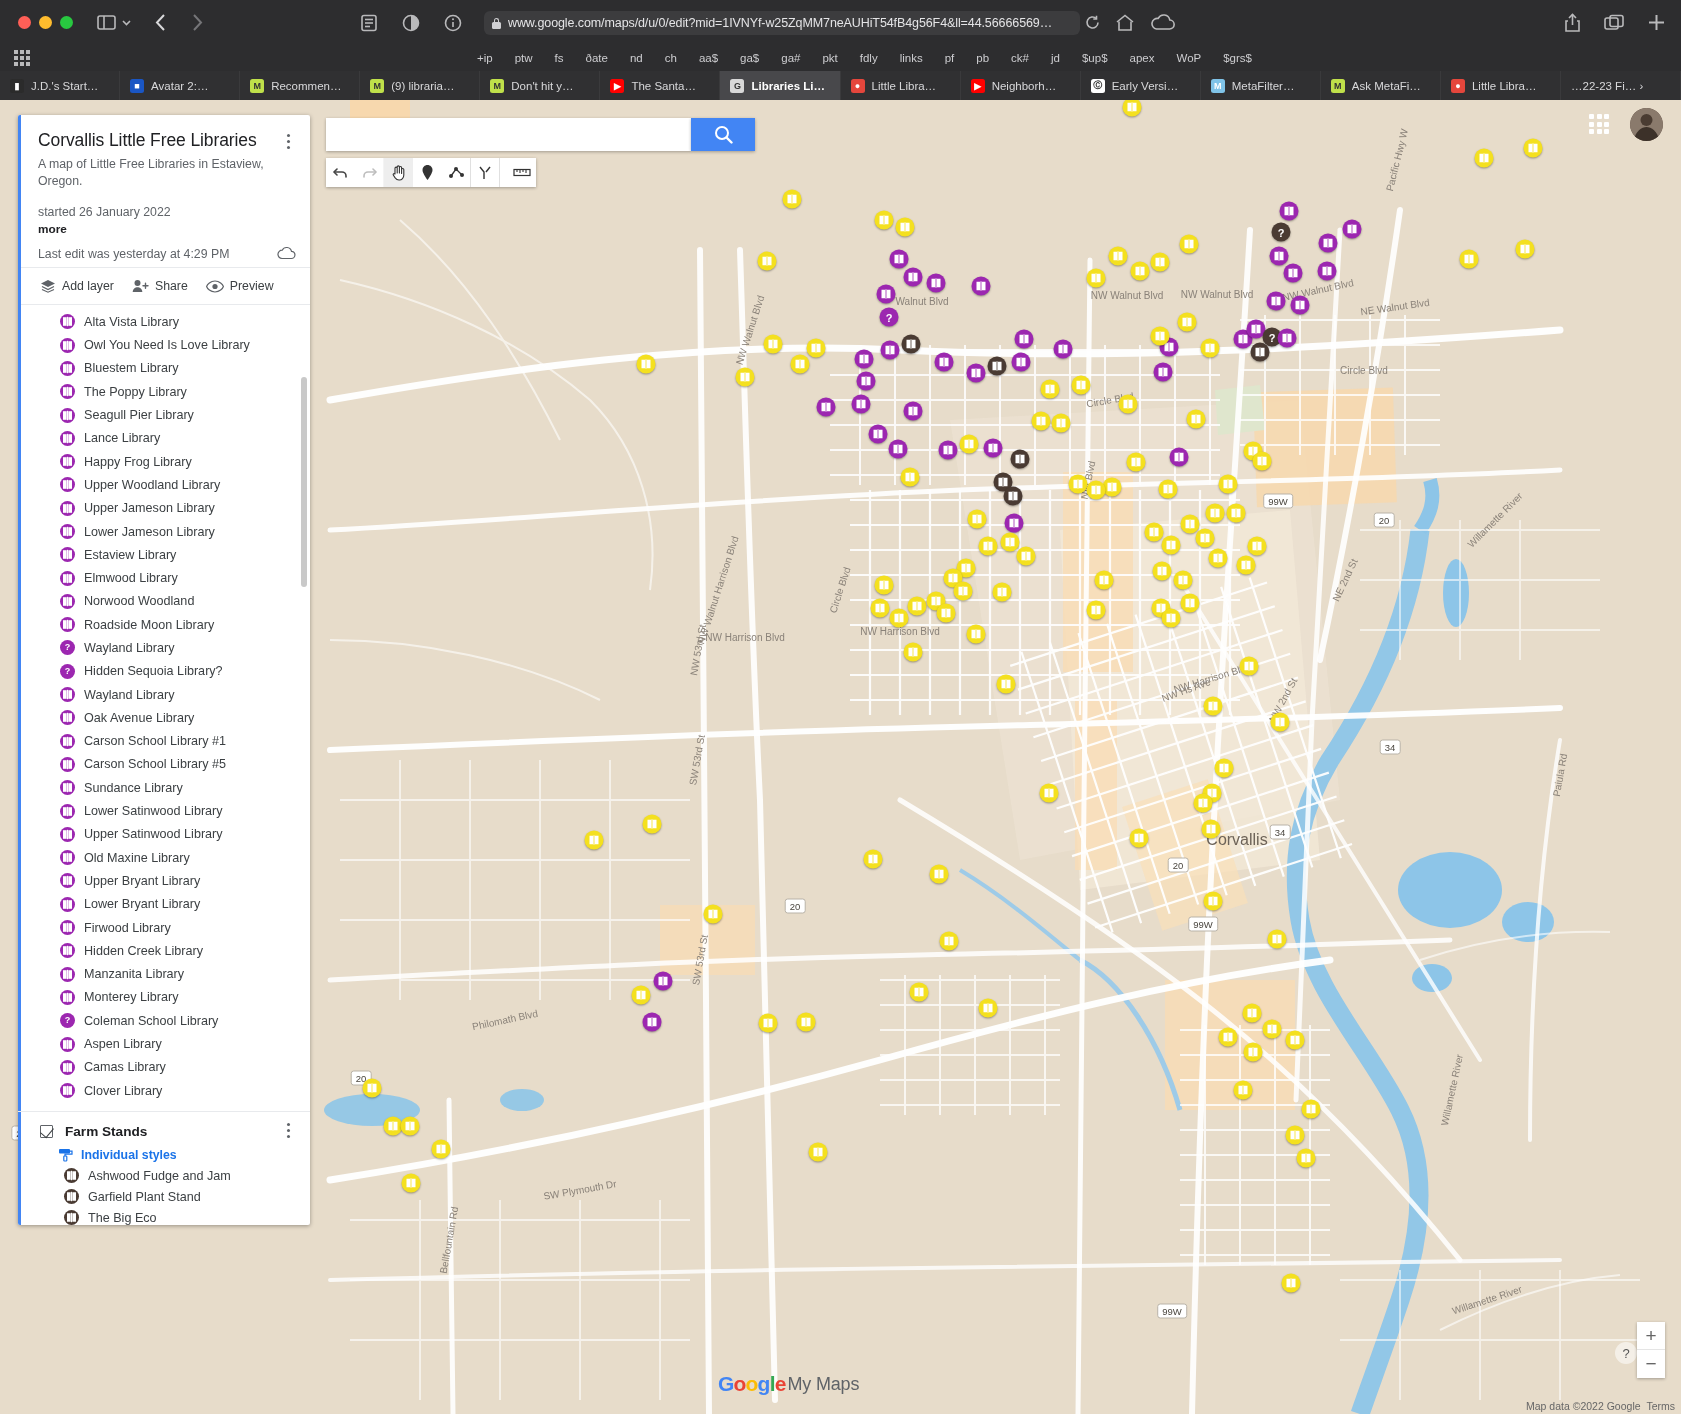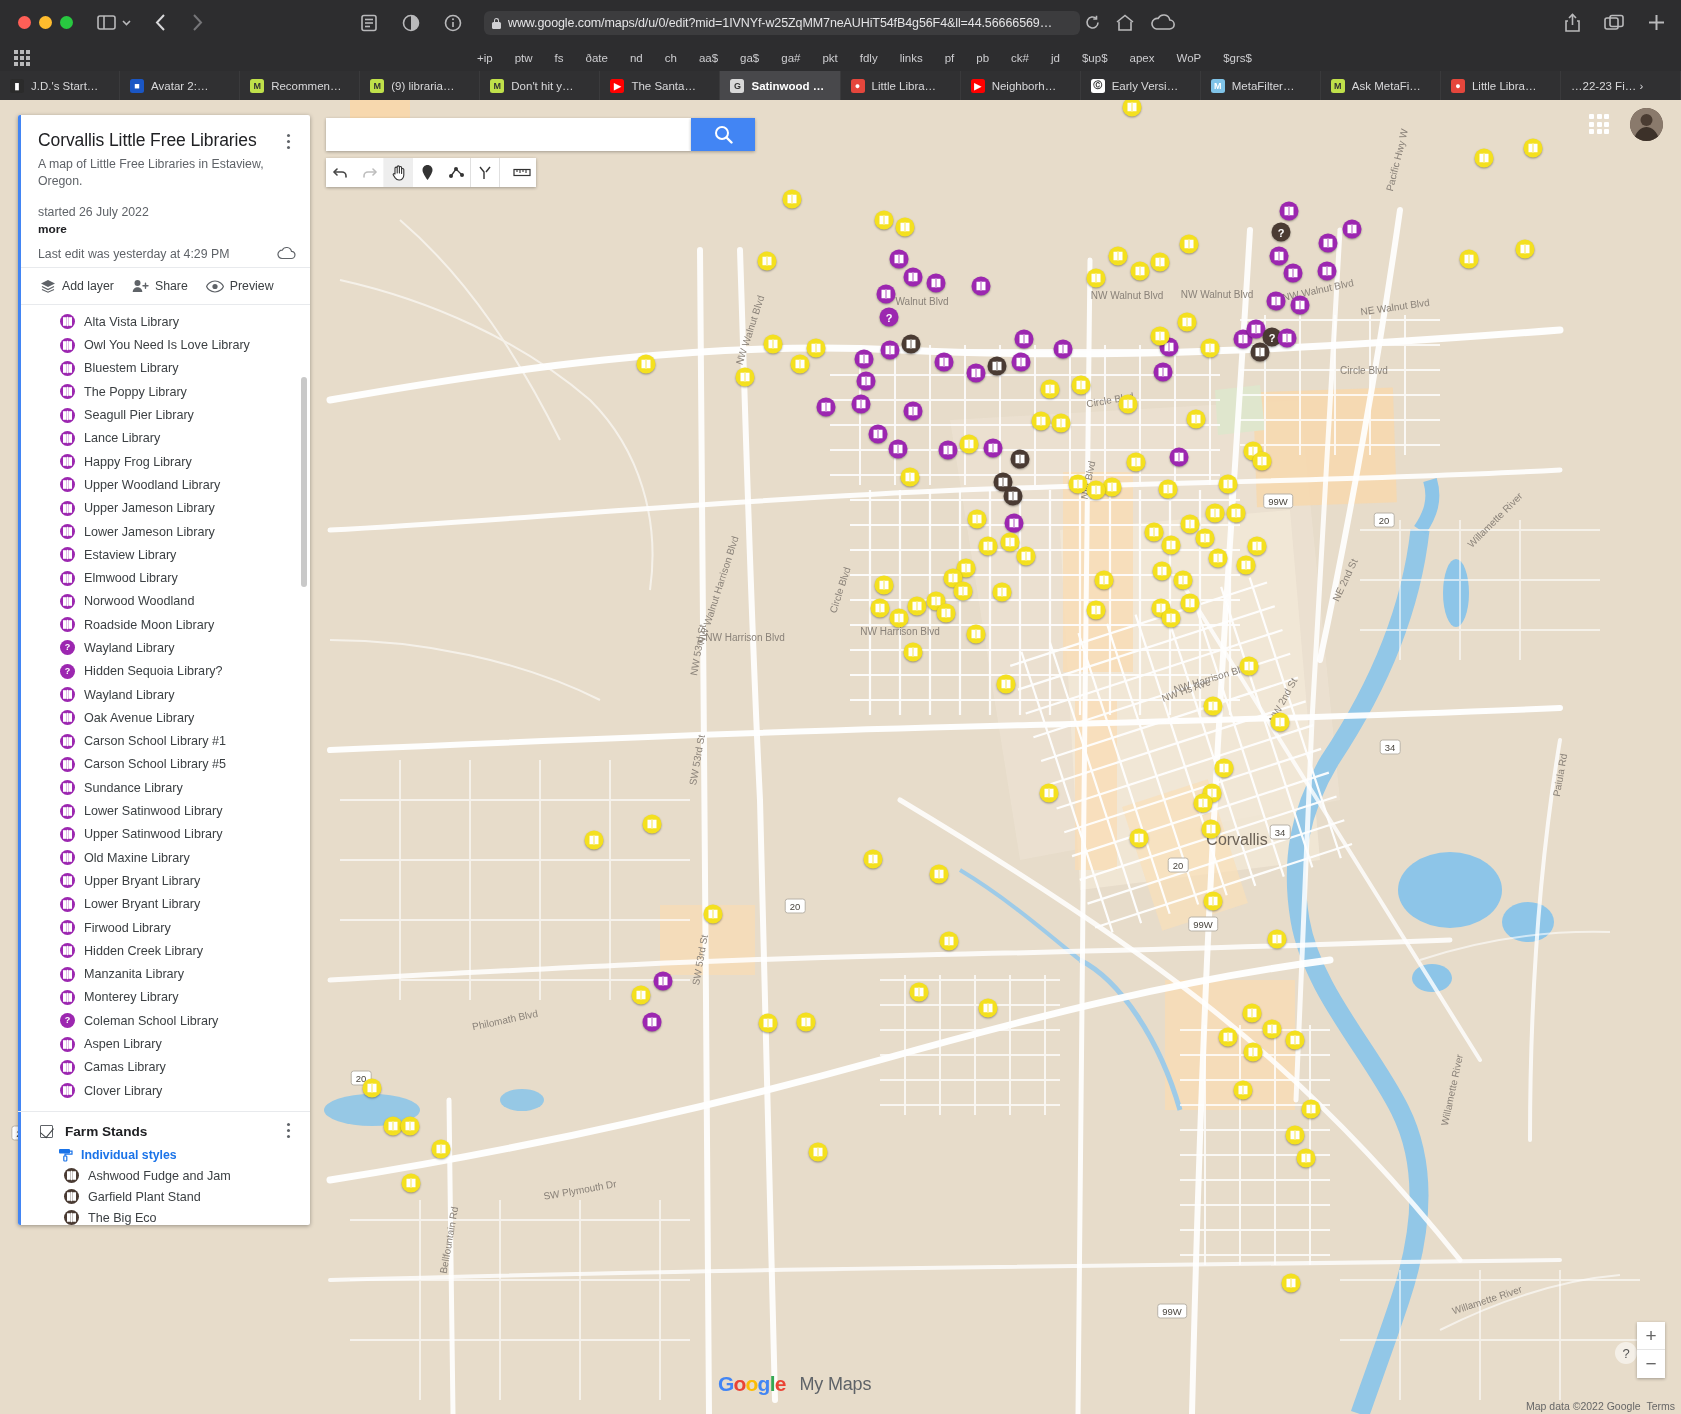--- a/index.html
+++ b/index.html
@@ -154,21 +154,21 @@
   .zoomctl { position: absolute; right: 16px; bottom: 36px; width: 28px;
     background: #fff; box-shadow: 0 1px 3px rgba(0,0,0,.3); }
   .zbtn { height: 28px; display:flex; align-items:center; justify-content:center;
     font-size: 19px; color: #666; cursor: pointer; }
   .zbtn.top { border-bottom: 1px solid #e5e5e5; }
   .helpbtn { position: absolute; right: 44px; bottom: 50px; width: 22px; height: 22px;
     border-radius: 50%; background: rgba(255,255,255,.55); color:#555; font-size: 13px;
     display:flex; align-items:center; justify-content:center; cursor:pointer;}
 
   
-  .glogo { position: absolute; left: 718px; bottom: 18px; display: flex; align-items: center; gap: 14px; margin-top: 28px; }
+  .glogo { position: absolute; left: 718px; bottom: 18px; display: flex; align-items: center; gap: 2px; margin-top: 28px; }
   .glogo .g { font-size: 21px; font-weight: bold; letter-spacing: -0.8px; }
   .glogo .mm { font-size: 18px; color: #5f6368; letter-spacing: -0.2px; }
   .attrib { position: absolute; right: 6px; bottom: 2px; font-size: 10.5px; color: #676767; }
   .attrib a { color: #676767; text-decoration: none; }
 
   
   .mk { position: absolute; width: 19px; height: 19px; border-radius: 50%;
     transform: translate(-50%,-50%); display:flex; align-items:center; justify-content:center;
     box-shadow: 0 1px 2px rgba(0,0,0,.35); cursor: pointer; }
   .mk.y { background: #f4e01f; }
@@ -326,21 +326,21 @@
         <div class="tab">
           <span class="favicon" style="background: rgb(191, 224, 74); color: rgb(51, 51, 51);">M</span>
           <span class="tlabel">Don't hit y…</span>
         </div>
         <div class="tab">
           <span class="favicon" style="background: rgb(255, 0, 0);">▶</span>
           <span class="tlabel">The Santa…</span>
         </div>
         <div class="tab active">
           <span class="favicon" style="background: rgb(216, 216, 216); color: rgb(51, 51, 51);">G</span>
-          <span class="tlabel">Satinwood Li…</span>
+          <span class="tlabel">Libraries Li…</span>
         </div>
         <div class="tab">
           <span class="favicon" style="background: rgb(228, 70, 60);">●</span>
           <span class="tlabel">Little Libra…</span>
         </div>
         <div class="tab">
           <span class="favicon" style="background: rgb(255, 0, 0);">▶</span>
           <span class="tlabel">Neighborh…</span>
         </div>
         <div class="tab">
@@ -1665,21 +1665,21 @@
       <div class="zbtn top">+</div>
       <div class="zbtn">−</div>
     </div>
 
     <div class="panel">
       <div class="left-accent"></div>
 
       <div class="panel-head">
         <div class="map-title">Corvallis Little Free Libraries</div>
         <div class="map-desc">A map of Little Free Libraries in Estaview, Oregon.</div>
-        <div class="map-started">started 26 July 2022</div>
+        <div class="map-started">started 26 January 2022</div>
         <div class="map-more">more</div>
         <div class="map-lastedit">Last edit was yesterday at 4:29 PM</div>
         <div class="kebab">
             <i></i>
             <i></i>
             <i></i>
           </div>
         <svg class="cloud-ic" width="19" height="14" viewBox="0 0 19 14">
           <path d="M5 12.5h9.2a3.6 3.6 0 0 0 .3-7.2A5 5 0 0 0 5.2 4.2 3.9 3.9 0 0 0 5 12.5z" fill="none" stroke="#5f6368" stroke-width="1.2"></path>
         </svg>

